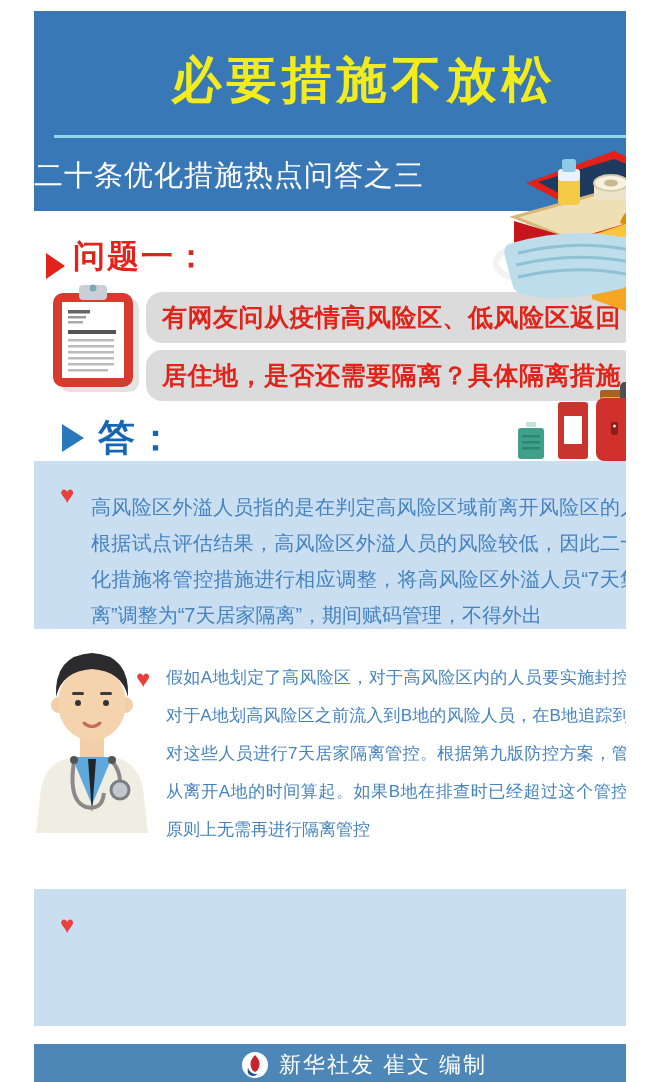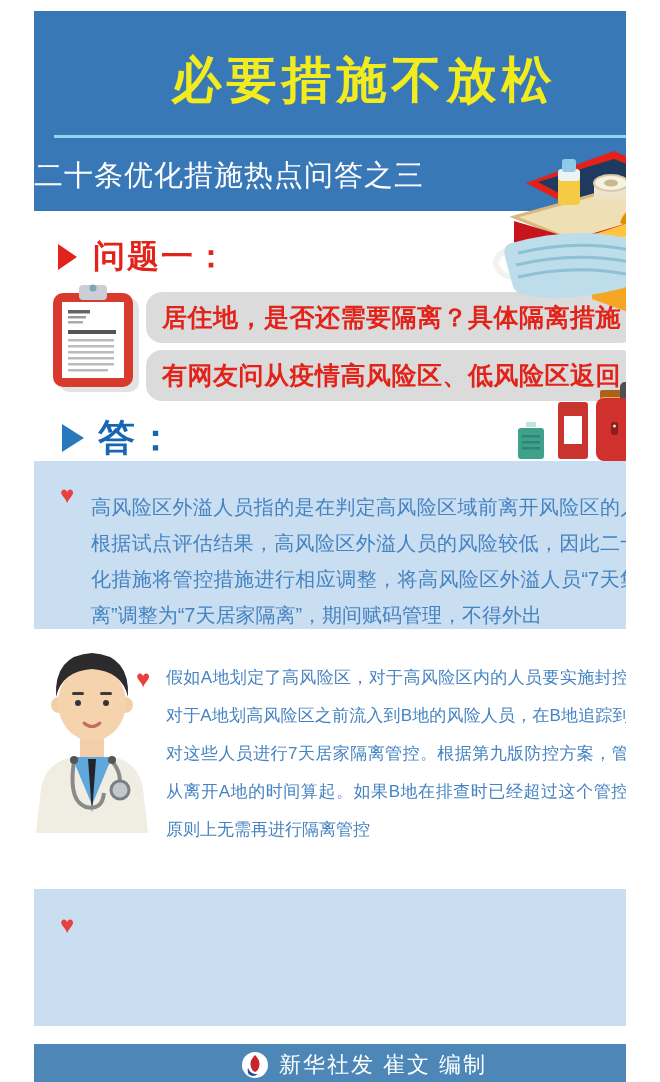--- a/index.html
+++ b/index.html
@@ -10,21 +10,21 @@
   
   .header{position:absolute;left:0;top:0;width:660px;height:200px;background:#3878B6;}
   .title{position:absolute;left:0;top:36px;width:660px;text-align:center;
          font-size:50px;font-weight:bold;color:#F2EC1E;letter-spacing:5px;}
   .divider{position:absolute;left:20px;top:124px;width:620px;height:3px;background:#8FD8EC;}
   .subtitle{position:absolute;left:0;top:145px;width:660px;
             box-sizing:border-box;padding-right:40px;
             font-size:29px;color:#ffffff;letter-spacing:1px;}
   .kit-illo{position:absolute;left:440px;top:124px;width:220px;height:188px;z-index:3;}
   
-  .q-label{position:absolute;left:24px;top:224px;display:flex;align-items:center;gap:16px;}
+  .q-label{position:absolute;left:12px;top:224px;display:flex;align-items:flex-end;gap:8px;}
   .tri-red{width:0;height:0;border-left:19px solid #E2231A;
            border-top:13px solid transparent;border-bottom:13px solid transparent;}
   .q-label-text{font-size:32px;font-weight:bold;color:#E2231A;letter-spacing:2px;}
   .clipboard{position:absolute;left:14px;top:272px;width:95px;height:112px;}
   .bubbles{position:absolute;left:112px;top:281px;width:520px;}
   .bubble{display:table;background:#DBDBDB;border-radius:16px;padding:9px 16px;
           margin-bottom:7px;font-size:25px;font-weight:bold;color:#E2231A;
           letter-spacing:0.5px;white-space:nowrap;}
   
   .a-label{position:absolute;left:28px;top:402px;display:flex;align-items:center;gap:14px;}
@@ -107,22 +107,22 @@
       <rect x="20" y="56" width="46" height="2.5" fill="#BBBBBB"></rect>
       <rect x="20" y="62" width="46" height="2.5" fill="#BBBBBB"></rect>
       <rect x="20" y="68" width="46" height="2.5" fill="#BBBBBB"></rect>
       <rect x="20" y="74" width="46" height="2.5" fill="#BBBBBB"></rect>
       <rect x="20" y="80" width="46" height="2.5" fill="#BBBBBB"></rect>
       <rect x="20" y="86" width="40" height="2.5" fill="#BBBBBB"></rect>
     </svg>
   </div>
 
   <div class="bubbles">
+    <div class="bubble">有网友问从疫情高风险区、低风险区返回</div>
     <div class="bubble">居住地，是否还需要隔离？具体隔离措施</div>
-    <div class="bubble">有网友问从疫情高风险区、低风险区返回</div>
   </div>
 
   <div class="a-label">
     <span class="tri-blue"></span>
     <span class="a-label-text">答：</span>
   </div>
 
   <div class="bottles">
     <svg viewBox="0 0 175 90" width="175" height="90">
       <rect x="14" y="50" width="10" height="5" fill="#BFE6DC"></rect>

